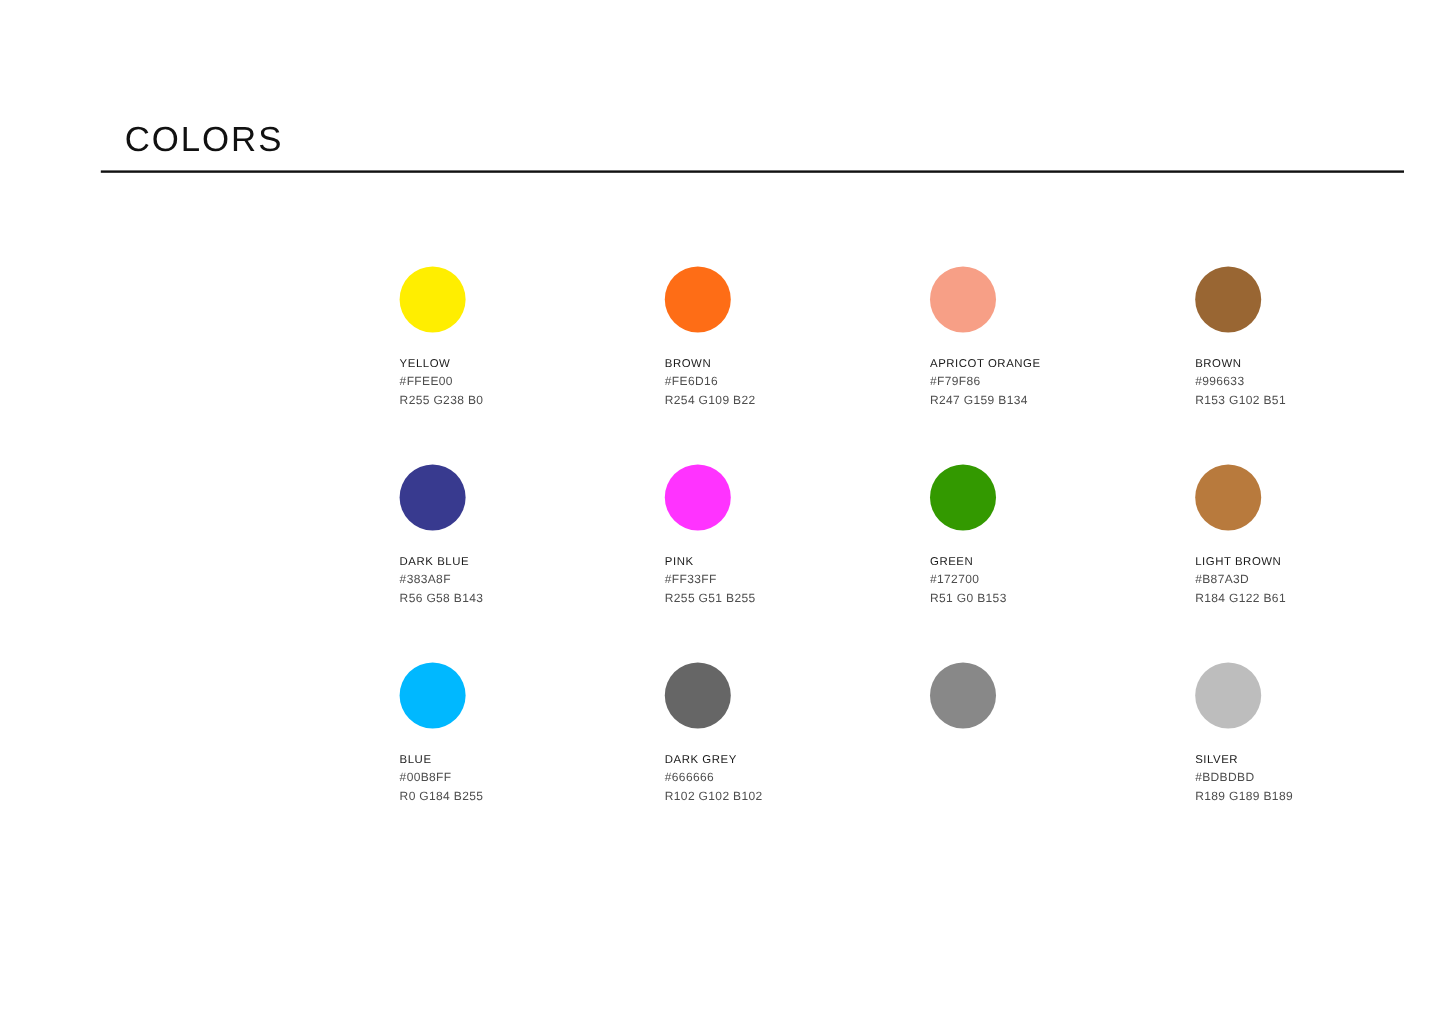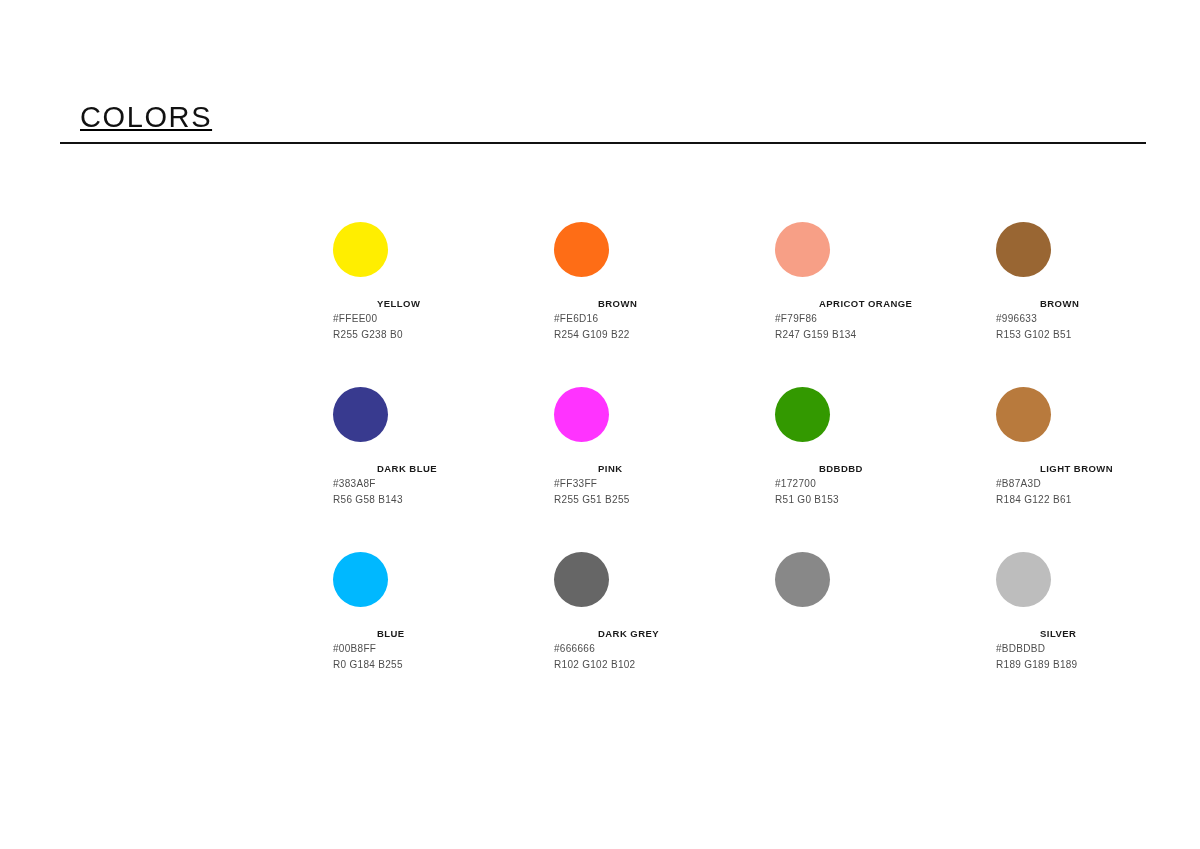--- a/index.html
+++ b/index.html
@@ -13,24 +13,23 @@
     width: 1200px;
     height: 849px;
     position: relative;
     font-family: "Liberation Sans", sans-serif;
     -webkit-font-smoothing: antialiased;
   }
 
   
   .page-header {
     position: absolute;
-    left: 60px;
+    left: 84px;
     top: 100px;
     width: 1086px;
-    text-decoration: underline;
   }
   .page-title {
     font-family: "Liberation Sans", sans-serif;
     font-size: 29px;
     font-weight: 300;
     letter-spacing: 1.6px;
     color: #111111;
     line-height: 34px;
     margin: 0;
     padding: 0 0 0 20px;
@@ -61,26 +60,25 @@
     width: 55px;
     height: 55px;
     border-radius: 50%;
     display: block;
   }
   .swatch-info {
     margin-top: 19px;
   }
   .swatch-name {
     font-size: 9.5px;
-    font-weight: bold;
+    font-weight: normal;
     letter-spacing: 0.45px;
     color: #1a1a1a;
     line-height: 15px;
     white-space: nowrap;
-    margin-left: 44px;
   }
   .swatch-hex,
   .swatch-rgb {
     font-size: 10px;
     font-weight: normal;
     letter-spacing: 0.3px;
     color: #4d4d4d;
     line-height: 15.5px;
     white-space: nowrap;
   }
@@ -138,21 +136,21 @@
       <span class="swatch-dot" style="background: rgb(255, 51, 255);"></span>
       <div class="swatch-info">
         <div class="swatch-name">PINK</div>
         <div class="swatch-hex">#FF33FF</div>
         <div class="swatch-rgb">R255 G51 B255</div>
       </div>
     </div>
     <div class="swatch-cell">
       <span class="swatch-dot" style="background: rgb(51, 153, 0);"></span>
       <div class="swatch-info">
-        <div class="swatch-name">BDBDBD</div>
+        <div class="swatch-name">GREEN</div>
         <div class="swatch-hex">#172700</div>
         <div class="swatch-rgb">R51 G0 B153</div>
       </div>
     </div>
     <div class="swatch-cell">
       <span class="swatch-dot" style="background: rgb(184, 122, 61);"></span>
       <div class="swatch-info">
         <div class="swatch-name">LIGHT BROWN</div>
         <div class="swatch-hex">#B87A3D</div>
         <div class="swatch-rgb">R184 G122 B61</div>

